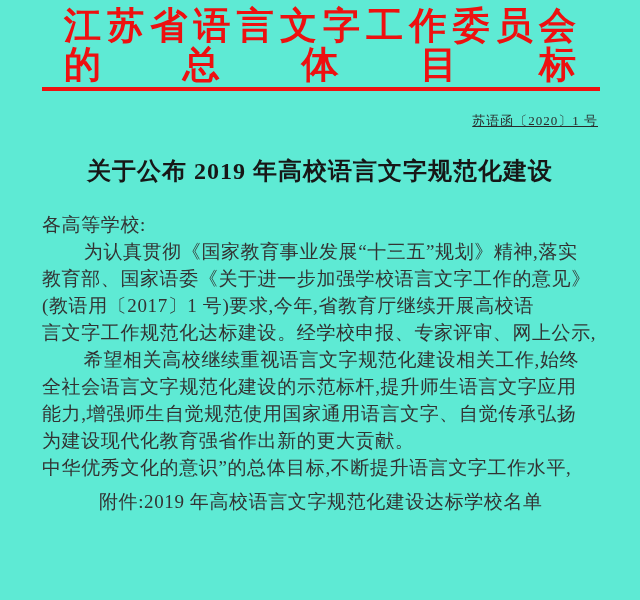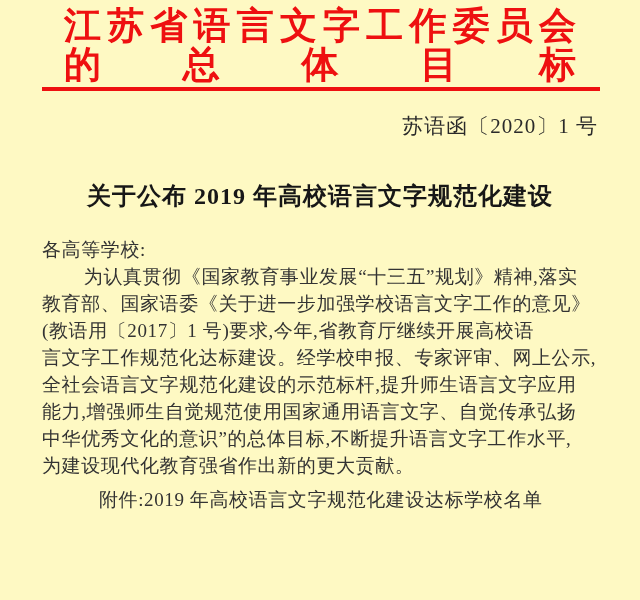--- a/index.html
+++ b/index.html
@@ -10,21 +10,21 @@
   * { margin: 0; padding: 0; box-sizing: border-box; }
   html, body {
     width: 640px;
     background: #ffffff;
     font-family: "Liberation Serif", "DejaVu Serif", serif;
   }
   .page {
     position: relative;
     width: 640px;
     height: 600px;
-    background: #fef9c3;
+    background: #5eead4;
     overflow: hidden;
   }
   
   .letterhead {
     width: 512px;
     margin: 6px auto 0 auto;
   }
   .lh-line {
     color: var(--red);
     font-weight: bold;
@@ -37,27 +37,28 @@
   }
   .red-rule {
     height: 4px;
     background: var(--red);
     margin: 3px 40px 0 42px;
   }
   
   .doc-number {
     margin: 21px 42px 0 0;
     text-align: right;
-    font-size: 21px;
+    font-size: 13px;
     letter-spacing: 1px;
     color: #2a2a2a;
+    text-decoration: underline;
   }
   
   .title {
-    margin-top: 40px;
+    margin-top: 25px;
     text-align: center;
     font-weight: bold;
     font-size: 24px;
     line-height: 33px;
     color: var(--title-ink);
     letter-spacing: 1px;
   }
   
   .body {
     margin: 23px 38px 0 42px;
@@ -90,20 +91,21 @@
   <h1 class="title">
     <div>关于公布 2019 年高校语言文字规范化建设</div>
   </h1>
 
   <main class="body">
     <div class="line">各高等学校:</div>
     <div class="line indent">为认真贯彻《国家教育事业发展“十三五”规划》精神,落实</div>
     <div class="line">教育部、国家语委《关于进一步加强学校语言文字工作的意见》</div>
     <div class="line">(教语用〔2017〕1 号)要求,今年,省教育厅继续开展高校语</div>
     <div class="line">言文字工作规范化达标建设。经学校申报、专家评审、网上公示,</div>
+    <div class="line indent">希望相关高校继续重视语言文字规范化建设相关工作,始终</div>
     <div class="line">全社会语言文字规范化建设的示范标杆,提升师生语言文字应用</div>
     <div class="line">能力,增强师生自觉规范使用国家通用语言文字、自觉传承弘扬</div>
+    <div class="line">为建设现代化教育强省作出新的更大贡献。</div>
     <div class="line">中华优秀文化的意识”的总体目标,不断提升语言文字工作水平,</div>
-    <div class="line">为建设现代化教育强省作出新的更大贡献。</div>
     <div class="line attachment">附件:2019 年高校语言文字规范化建设达标学校名单</div>
   </main>
 
 </div>
 
 </body></html>

